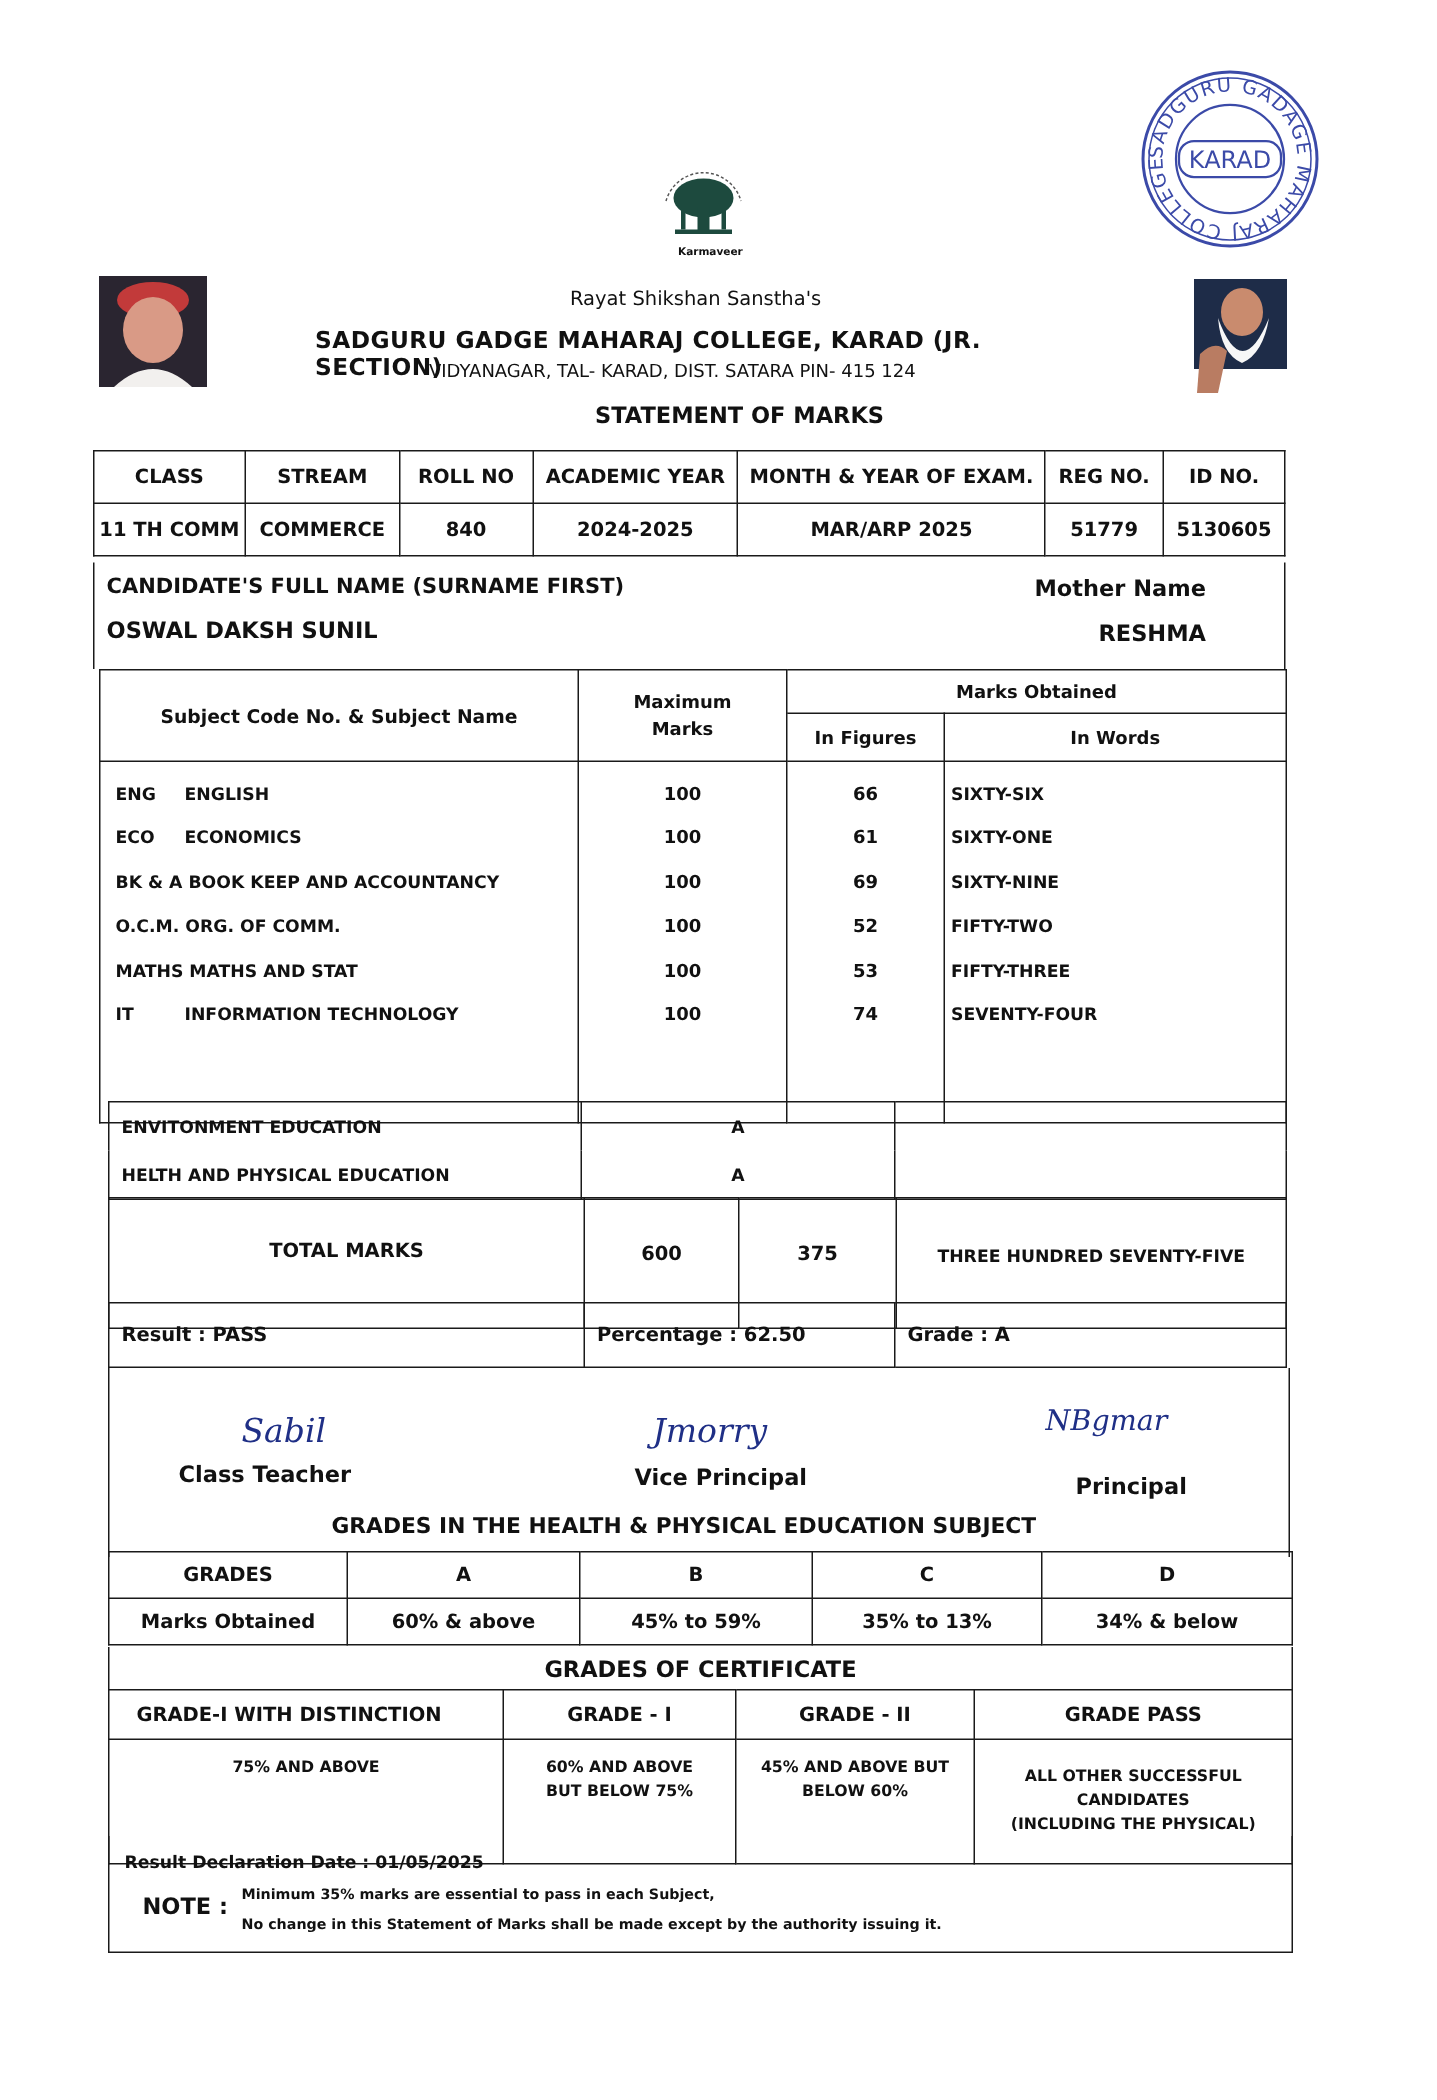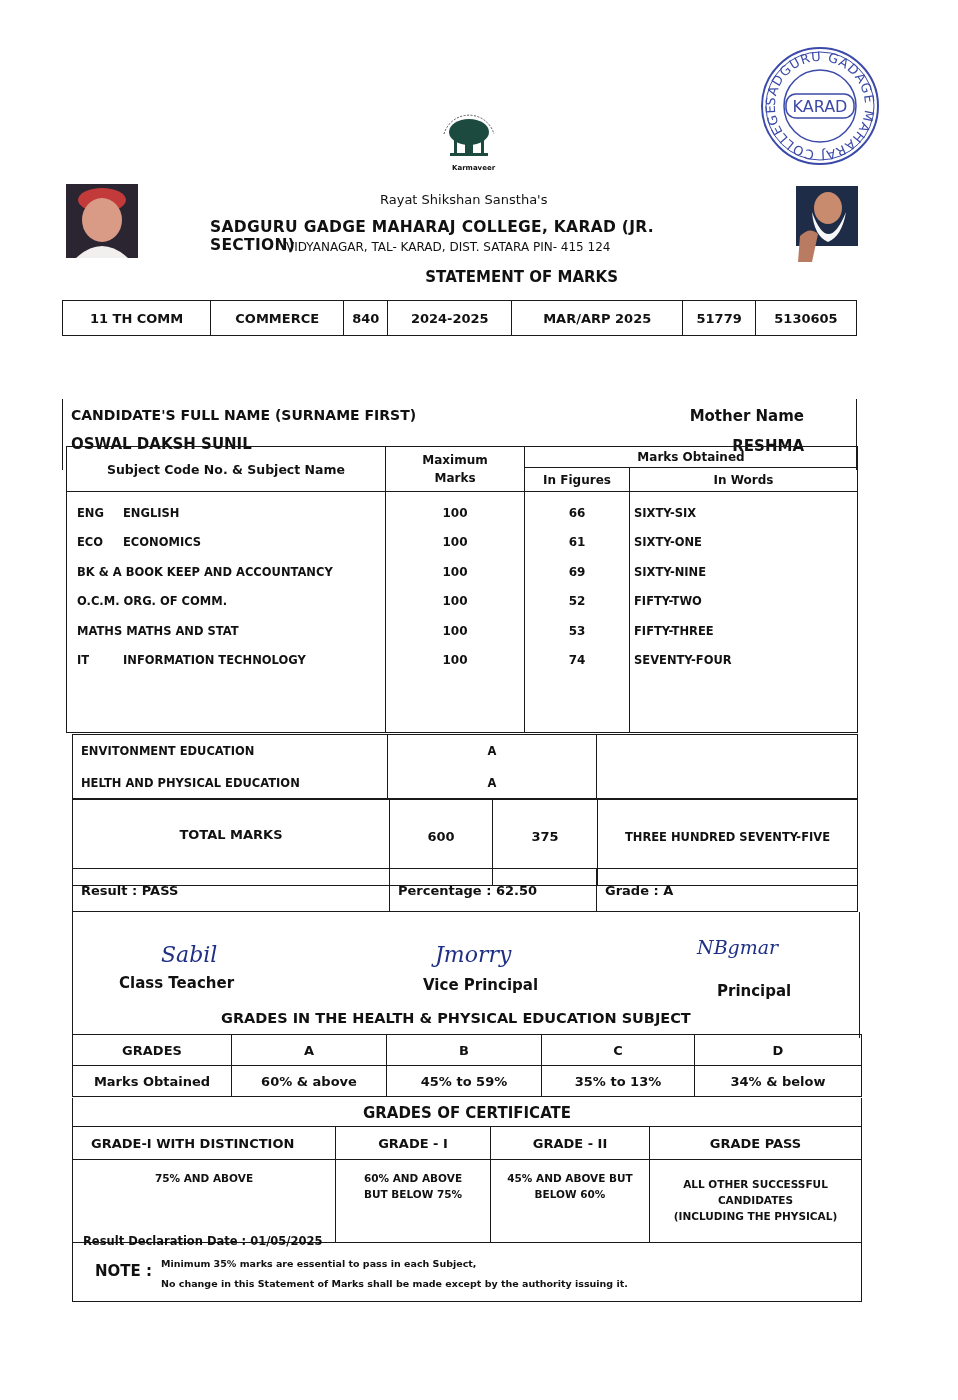--- a/index.html
+++ b/index.html
@@ -11,30 +11,30 @@
   .b { font-weight: bold; }
 
   
   #logo { left: 436px; top: 104px; width: 66px; height: 72px; }
   #photo-left { left: 66px; top: 184px; width: 72px; height: 80px; }
   #photo-right { left: 792px; top: 186px; width: 66px; height: 78px; }
   #stamp { left: 758px; top: 44px; width: 124px; height: 124px; }
   #sanstha { top: 192px; font-size: 13px; left: 380px; width: auto; text-align:left; }
   #college { top: 218px; font-size: 15.5px; font-weight: bold; left: 210px; width: 510px; text-align: left; letter-spacing: 0.3px;}
   #address { top: 240px; font-size: 12px; left: 286px; width: 400px; text-align: left; }
-  #stmt { top: 268px; font-size: 15px; font-weight: bold; left: 368px; width: 250px; text-align:right; }
+  #stmt { top: 268px; font-size: 15px; font-weight: bold; left: 368px; width: 250px; text-align:center; }
 
   
   table { border-collapse: collapse; position: absolute; }
   td { border: 1.6px solid #1a1a1a; padding: 0; font-size: 13px; font-weight: bold; text-align: center; vertical-align: middle; }
 
   #t-info { left: 62px; top: 300px; width: 795px; }
   #t-info td { height: 34px; font-size: 13px; }
 
-  #cand { left: 62px; top: 375px; width: 795px; height: 71px; border-left: 1.6px solid #1a1a1a; border-right: 1.6px solid #1a1a1a; box-sizing: border-box; margin-top: 24px; }
+  #cand { left: 62px; top: 375px; width: 795px; height: 71px; border-left: 1.6px solid #1a1a1a; border-right: 1.6px solid #1a1a1a; box-sizing: border-box; }
   #cand-lbl { left: 8px; top: 8px; font-size: 14px; font-weight: bold; }
   #mother-lbl { right: 52px; top: 8px; font-size: 15px; font-weight: bold; }
   #cand-name { left: 8px; top: 36px; font-size: 15px; font-weight: bold; }
   #mother-name { right: 52px; top: 38px; font-size: 15px; font-weight: bold; }
 
   #t-marks { left: 66px; top: 446px; width: 792px; }
   #t-marks td { font-size: 12px; }
   .subj-cell { text-align: left !important; vertical-align: top !important; padding: 6px 0 0 10px !important; }
   .subj-row { height: 29.5px; display: flex; align-items: center; font-size: 11.5px; }
   .subj-code { width: 46px; display: inline-block; }
@@ -121,20 +121,29 @@
   </svg>
 </div>
 
 <div class="abs" id="sanstha">Rayat Shikshan Sanstha's</div>
 <div class="abs" id="college">SADGURU GADGE MAHARAJ COLLEGE, KARAD (JR. SECTION)</div>
 <div class="abs" id="address">VIDYANAGAR, TAL- KARAD, DIST. SATARA PIN- 415 124</div>
 <div class="abs" id="stmt">STATEMENT OF MARKS</div>
 
 <table id="t-info">
   <tbody>
+      <tr>
+    <td style="width:100px">CLASS</td>
+    <td style="width:102px">STREAM</td>
+    <td style="width:88px">ROLL NO</td>
+    <td style="width:136px">ACADEMIC YEAR</td>
+    <td style="width:204px">MONTH &amp; YEAR OF EXAM.</td>
+    <td style="width:78px">REG NO.</td>
+    <td style="width:80px">ID NO.</td>
+  </tr>
   <tr>
     <td>11 TH COMM</td>
     <td>COMMERCE</td>
     <td>840</td>
     <td>2024-2025</td>
     <td>MAR/ARP 2025</td>
     <td>51779</td>
     <td>5130605</td>
   </tr>
 </tbody>
@@ -144,21 +153,21 @@
   <div class="abs" id="cand-lbl">CANDIDATE'S FULL NAME (SURNAME FIRST)</div>
   <div class="abs" id="mother-lbl">Mother Name</div>
   <div class="abs" id="cand-name">OSWAL DAKSH SUNIL</div>
   <div class="abs" id="mother-name">RESHMA</div>
 </div>
 
 <table id="t-marks">
   <tbody>
       <tr>
     <td rowspan="2" style="width:318px;height:44px;font-size:12.5px">Subject Code No. &amp; Subject Name</td>
-    <td rowspan="2" style="width:102px;font-size:12px;line-height:18px;padding:0 18px">Maximum Marks</td>
+    <td rowspan="2" style="width:102px;font-size:12px;line-height:18px;padding:12px 18px">Maximum Marks</td>
     <td colspan="2" style="height:20px">Marks Obtained</td>
   </tr>
   <tr>
     <td style="width:104px;height:22px">In Figures</td>
     <td>In Words</td>
   </tr>
   <tr>
     <td class="subj-cell" style="height:234px">
       <div class="subj-row">
             <span class="subj-code">ENG</span>

